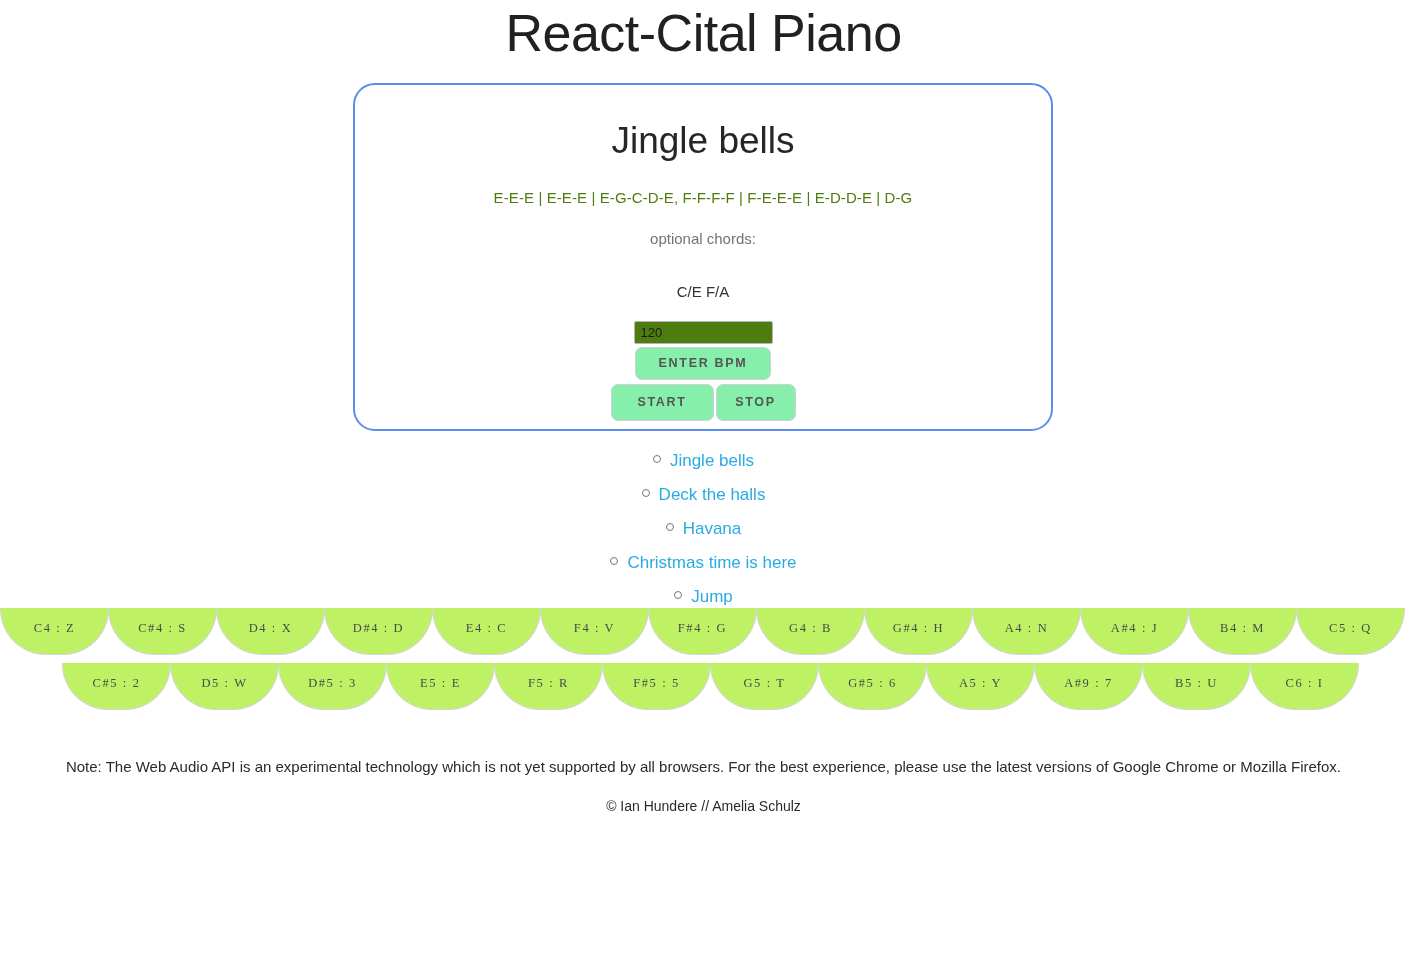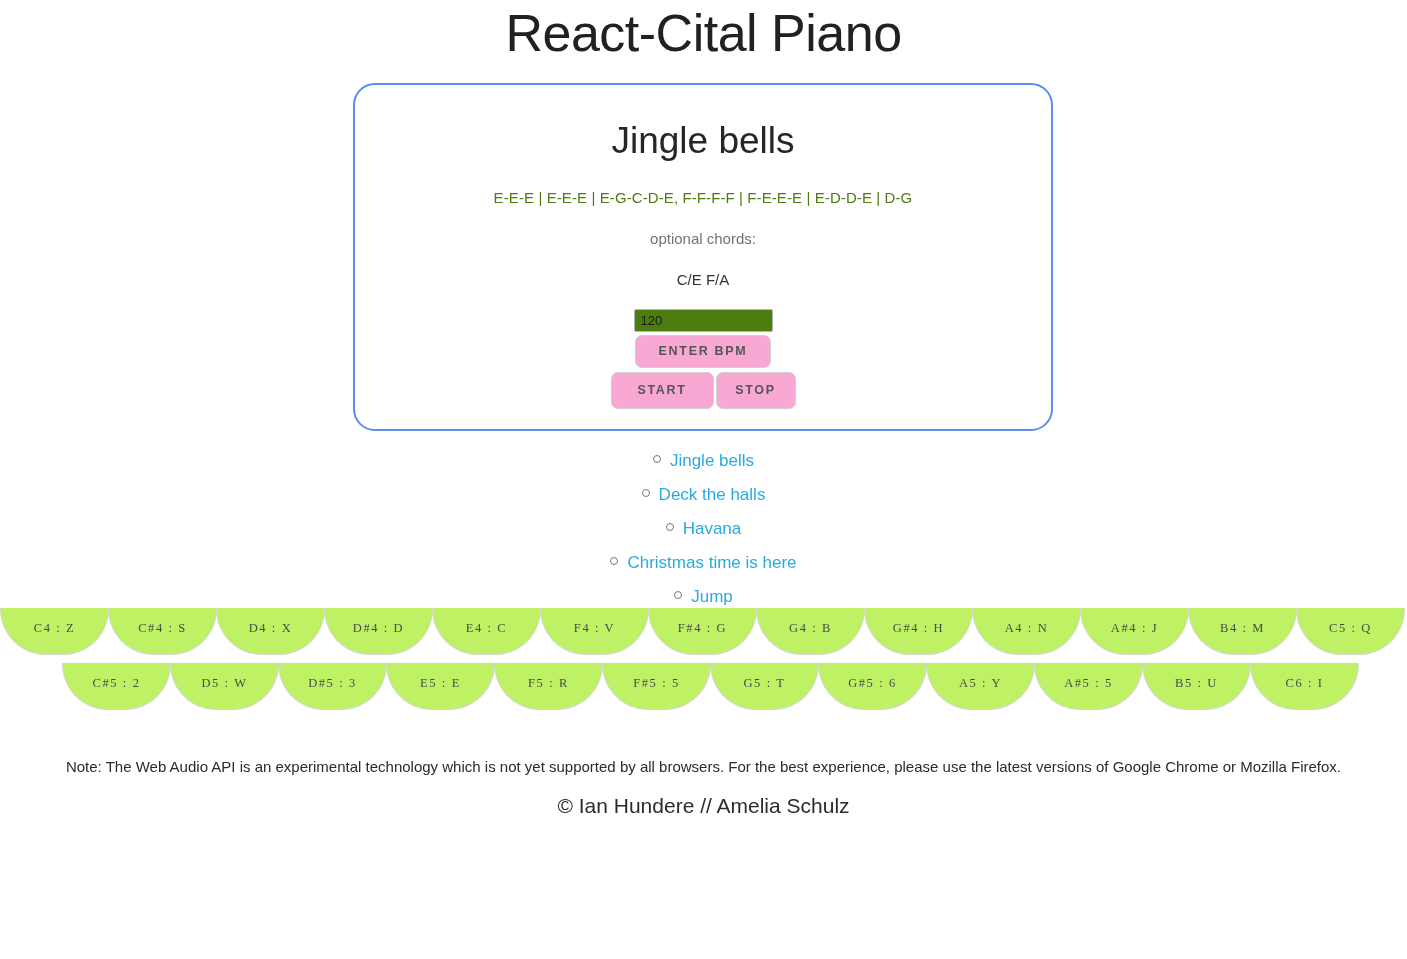--- a/index.html
+++ b/index.html
@@ -59,21 +59,21 @@
     letter-spacing: 0.1px;
   }
   .chords-label {
     margin: 0;
     padding-top: 24px;
     text-align: center;
     font-size: 15px;
     color: #737373;
   }
   .chords-value {
-    margin: 0;
+    margin: 12px;
     padding-top: 24px;
     text-align: center;
     font-size: 15px;
     color: #333333;
   }
 
   
   .bpm-wrap {
     margin-top: 21px;
     text-align: center;
@@ -90,21 +90,21 @@
     color: #1b1b1b;
     background: #4d7c0f;
     vertical-align: top;
     outline: none;
   }
   .btn {
     display: inline-block;
     box-sizing: border-box;
     border: 1px solid #d0d0d0;
     border-radius: 7px;
-    background: #f9a8d4;
+    background: #86efac;
     color: #555555;
     font-family: "Liberation Sans", sans-serif;
     font-size: 12.5px;
     font-weight: 700;
     letter-spacing: 1.7px;
     text-transform: uppercase;
     text-align: center;
     cursor: pointer;
     padding: 0;
   }
@@ -213,21 +213,21 @@
     color: #2b2b2b;
     line-height: 22px;
   }
   .copyright {
     position: absolute;
     left: 0;
     top: 795px;
     width: 1407px;
     margin: 0;
     text-align: center;
-    font-size: 21px;
+    font-size: 14px;
     color: #2b2b2b;
     line-height: 22px;
   }
 </style>
 </head>
 <body>
 
 <h1 class="app-title">React-Cital Piano</h1>
 
 <div class="song-card">
@@ -250,17 +250,17 @@
 <ul class="song-list">
     <li><span class="bullet"></span><span class="song-link">Jingle bells</span></li>
     <li><span class="bullet"></span><span class="song-link">Deck the halls</span></li>
     <li><span class="bullet"></span><span class="song-link">Havana</span></li>
     <li><span class="bullet"></span><span class="song-link">Christmas time is here</span></li>
     <li><span class="bullet"></span><span class="song-link">Jump</span></li>
   </ul>
 
 <div class="piano">
   <div class="key-row key-row-1"><div class="key">C4 : Z</div><div class="key">C#4 : S</div><div class="key">D4 : X</div><div class="key">D#4 : D</div><div class="key">E4 : C</div><div class="key">F4 : V</div><div class="key">F#4 : G</div><div class="key">G4 : B</div><div class="key">G#4 : H</div><div class="key">A4 : N</div><div class="key">A#4 : J</div><div class="key">B4 : M</div><div class="key">C5 : Q</div></div>
-  <div class="key-row key-row-2"><div class="key">C#5 : 2</div><div class="key">D5 : W</div><div class="key">D#5 : 3</div><div class="key">E5 : E</div><div class="key">F5 : R</div><div class="key">F#5 : 5</div><div class="key">G5 : T</div><div class="key">G#5 : 6</div><div class="key">A5 : Y</div><div class="key">A#5 : 5</div><div class="key">B5 : U</div><div class="key">C6 : I</div></div>
+  <div class="key-row key-row-2"><div class="key">C#5 : 2</div><div class="key">D5 : W</div><div class="key">D#5 : 3</div><div class="key">E5 : E</div><div class="key">F5 : R</div><div class="key">F#5 : 5</div><div class="key">G5 : T</div><div class="key">G#5 : 6</div><div class="key">A5 : Y</div><div class="key">A#9 : 7</div><div class="key">B5 : U</div><div class="key">C6 : I</div></div>
 </div>
 
 <p class="note-line">Note: The Web Audio API is an experimental technology which is not yet supported by all browsers. For the best experience, please use the latest versions of Google Chrome or Mozilla Firefox.</p>
 <p class="copyright">© Ian Hundere // Amelia Schulz</p>
 
 </body></html>

